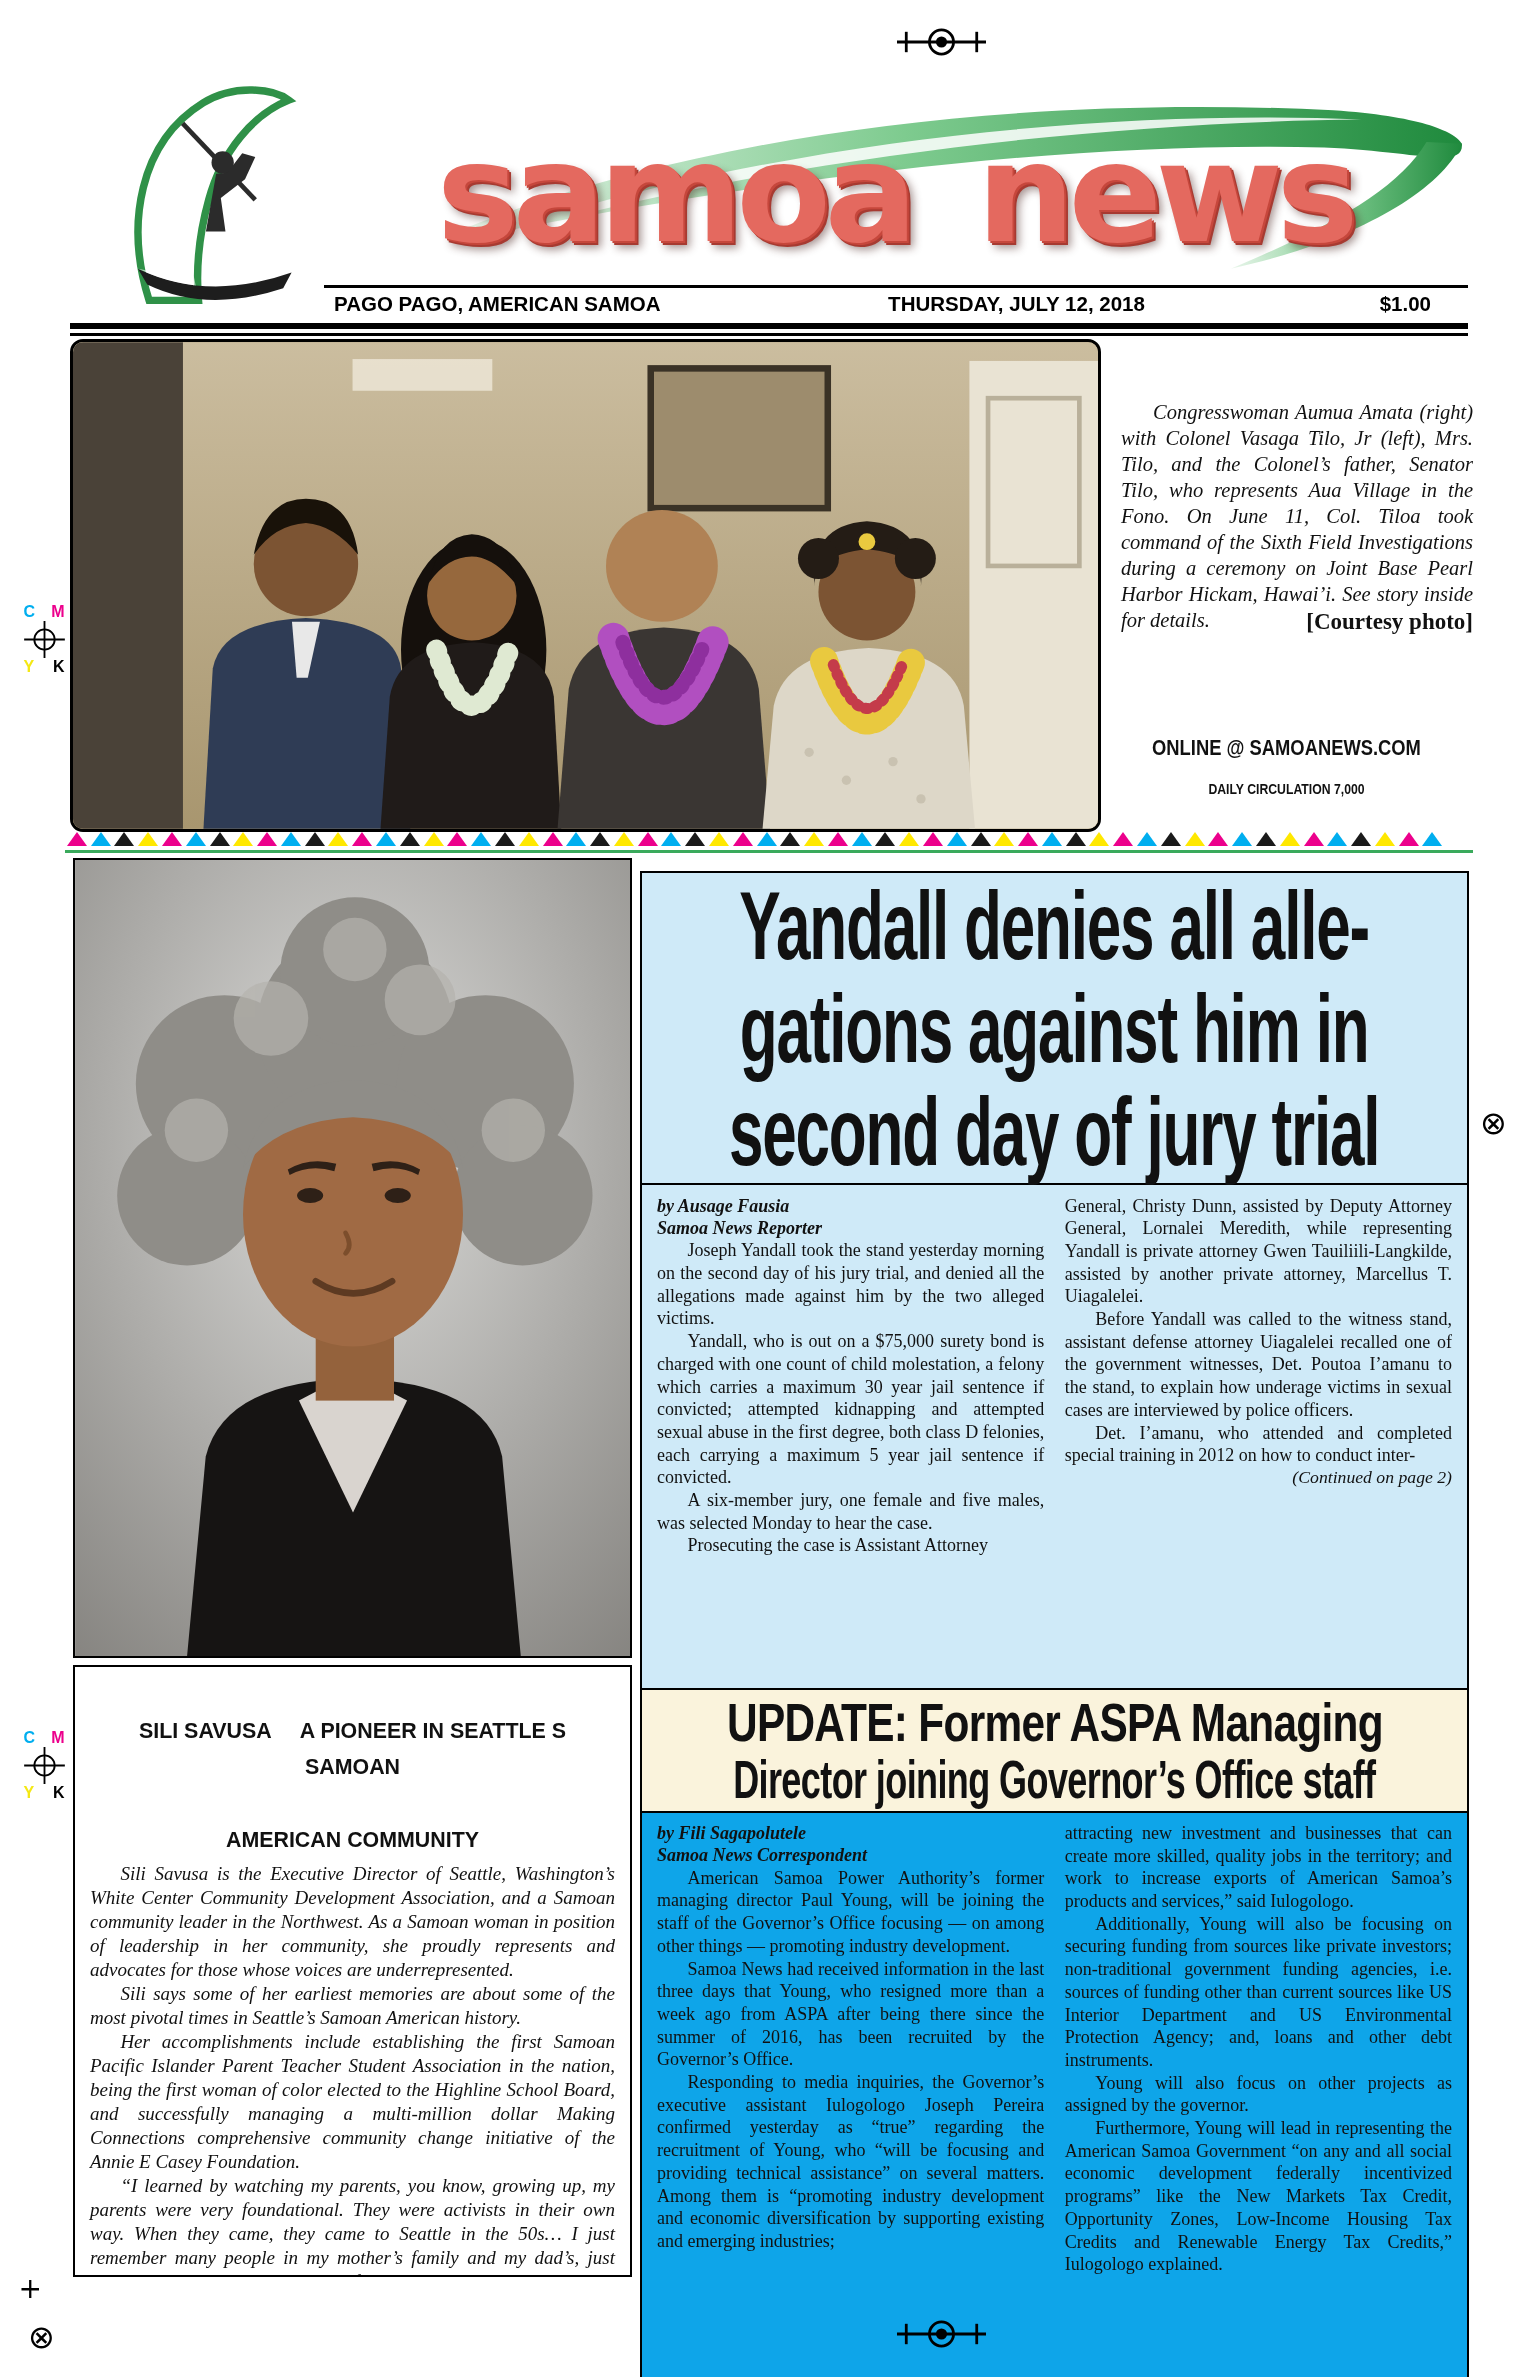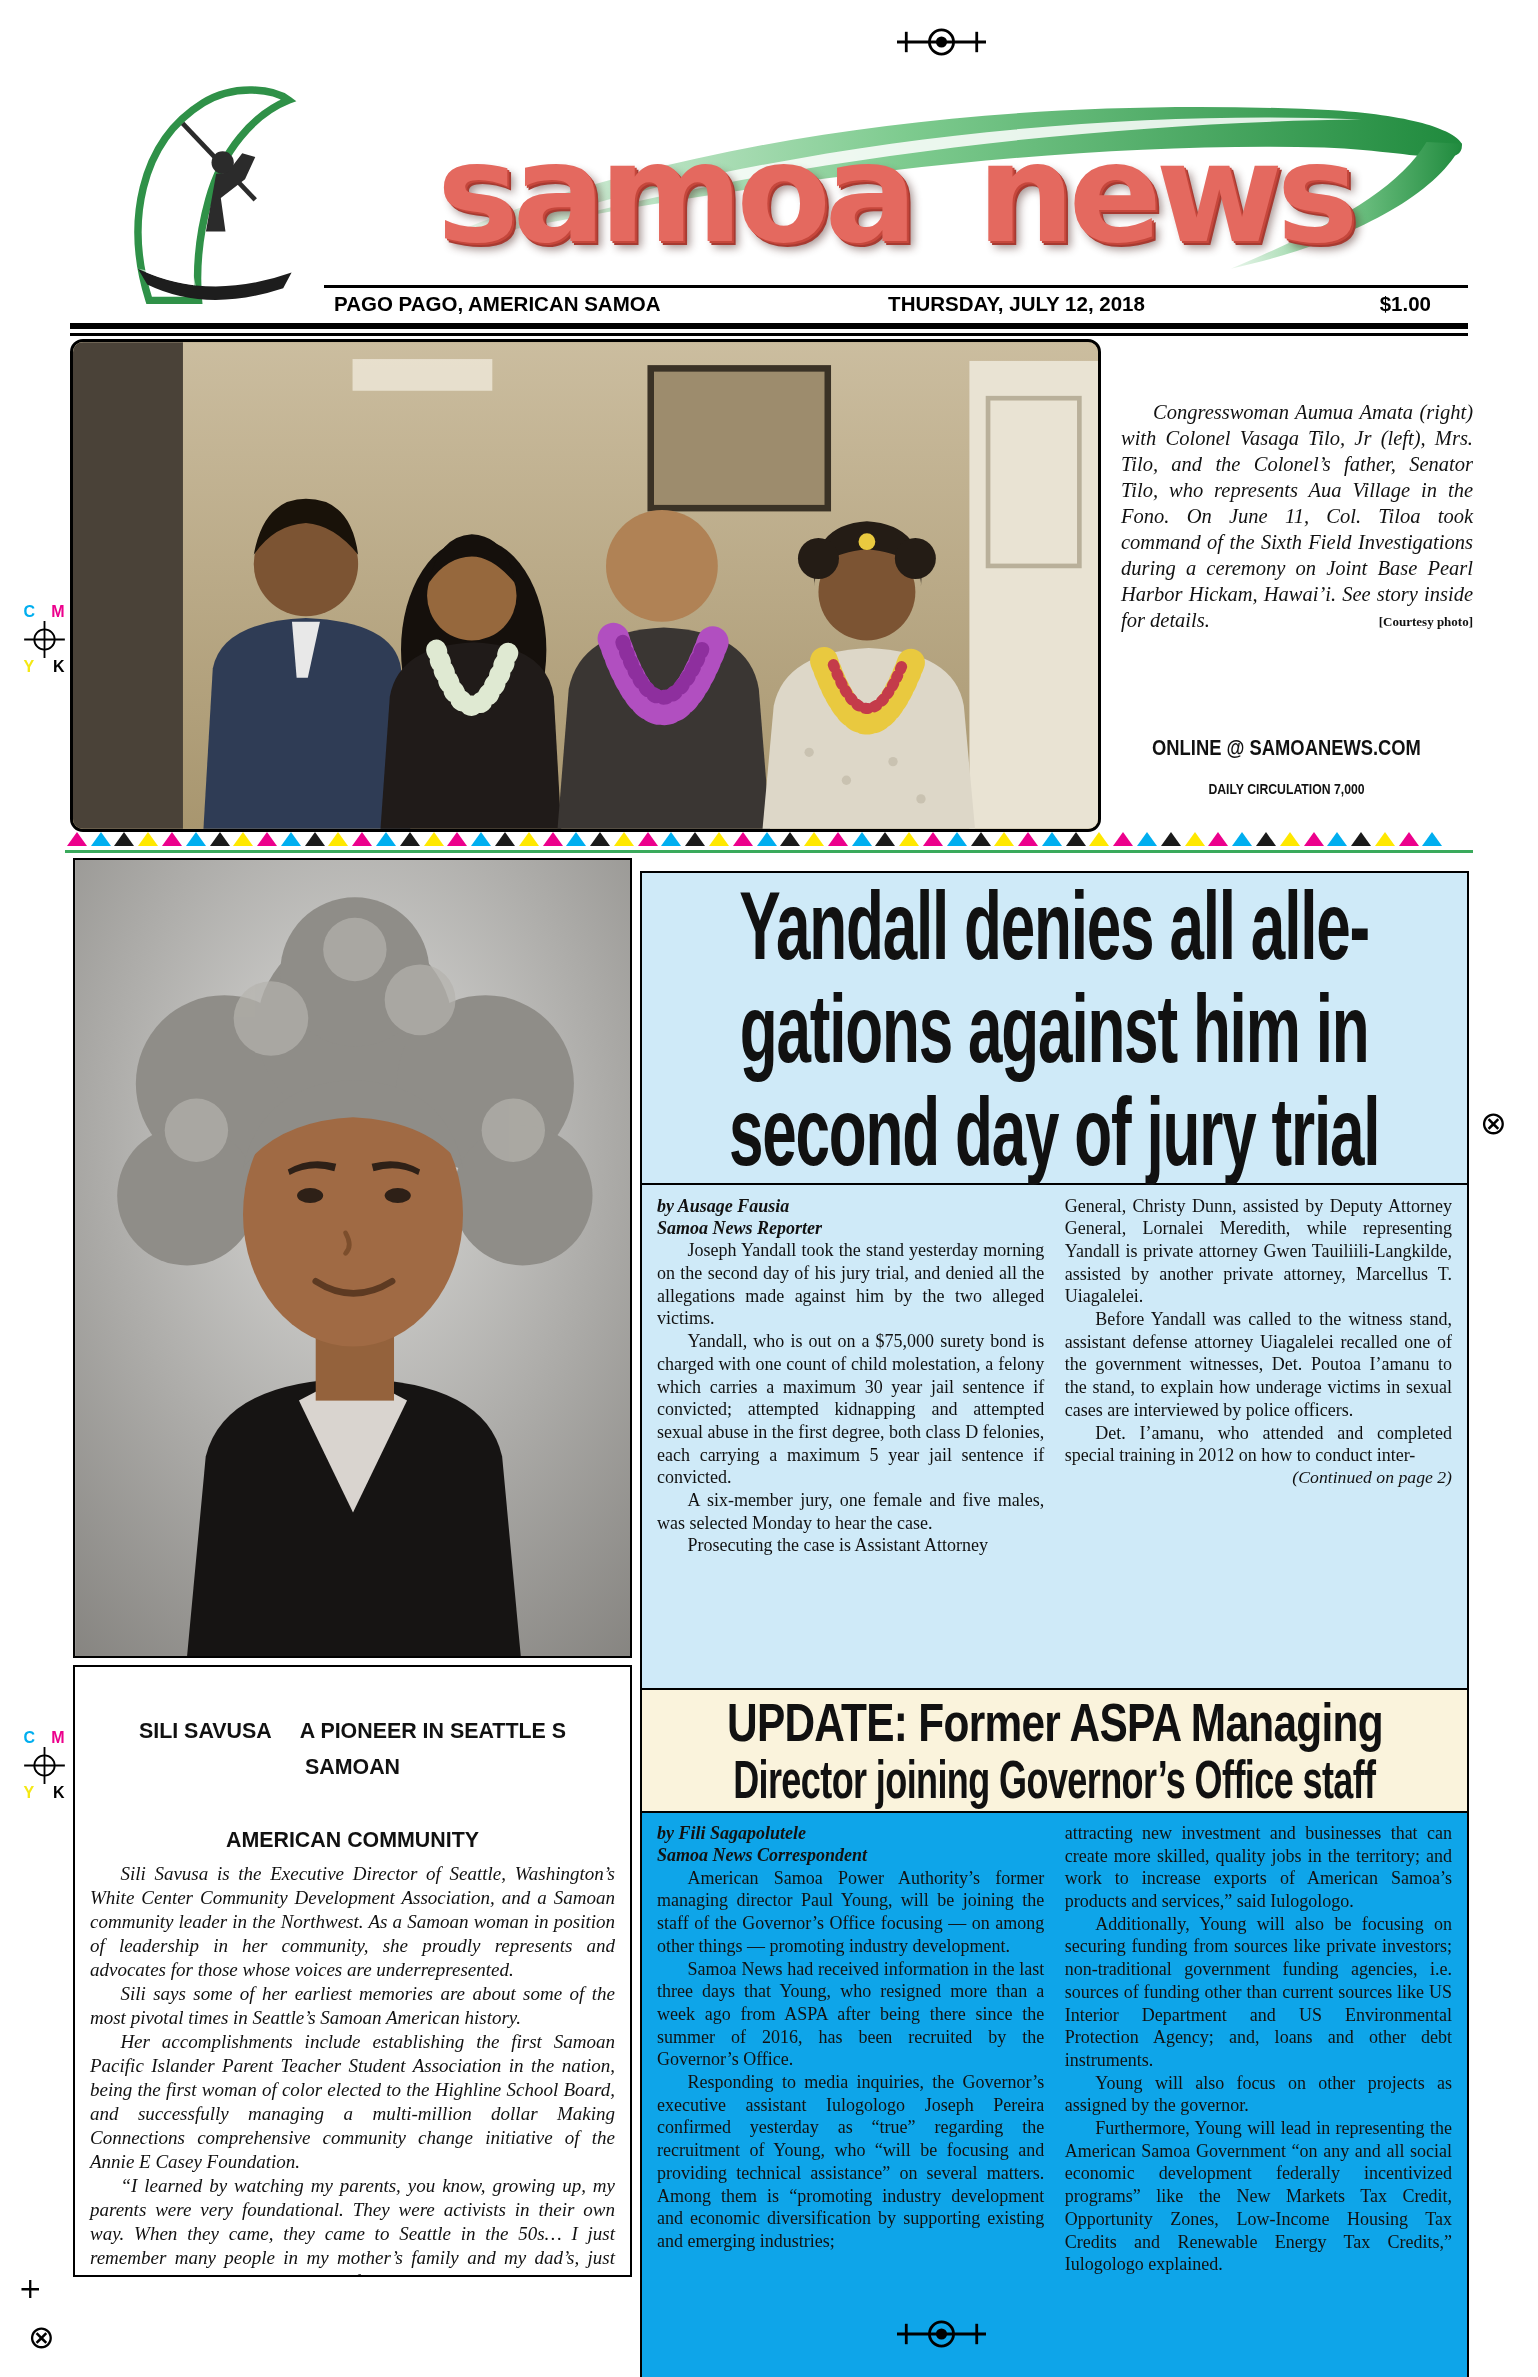--- a/index.html
+++ b/index.html
@@ -21,21 +21,21 @@
             font-weight:bold;font-size:20.5px;line-height:28px;color:#000;}
   .rule-heavy{left:70px;top:323px;width:1398px;height:5.6px;background:#000;}
   .rule-heavy2{left:70px;top:333px;width:1398px;height:2.8px;background:#000;}
 
   
   .photo-main{left:70px;top:339px;width:1025px;height:487px;border:3.7px solid #000;
               border-radius:13px;overflow:hidden;background:#b9a888;}
   .caption{left:1121px;top:399px;width:352px;font-style:italic;font-size:20.5px;
            line-height:26px;text-align:justify;}
   .caption .lead-indent{display:inline-block;width:32px;}
-  .credit{text-align:right;font-style:normal;font-weight:bold;font-size:13px;margin-top:-24px;}
+  .credit{text-align:right;font-style:normal;font-weight:bold;font-size:23px;margin-top:-24px;}
   .online{left:1100px;top:735px;width:373px;text-align:center;
           font-family:"Liberation Sans",sans-serif;font-weight:bold;font-size:22.4px;
           transform:scaleX(.82);transform-origin:center;white-space:nowrap;letter-spacing:0px;}
   .circulation{left:1100px;top:781px;width:373px;text-align:center;
           font-family:"Liberation Sans",sans-serif;font-weight:bold;font-size:14.4px;
           transform:scaleX(.85);transform-origin:center;white-space:nowrap;}
 
   
   .regmark{z-index:5;}
   .cmyk{width:58px;height:73px;font-family:"Liberation Sans",sans-serif;font-weight:bold;

